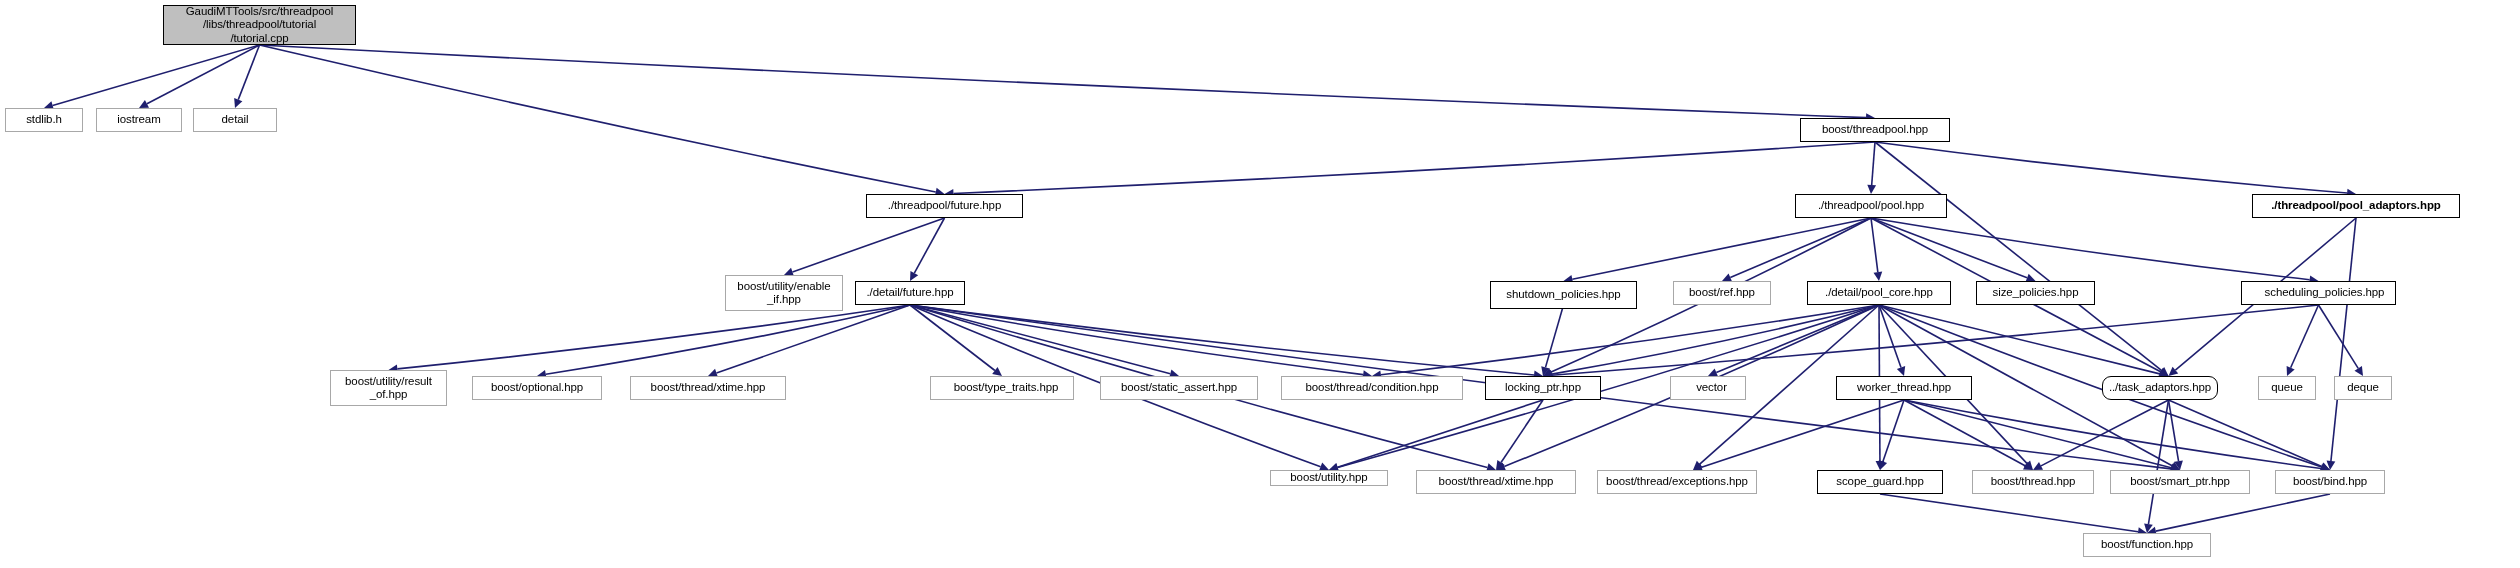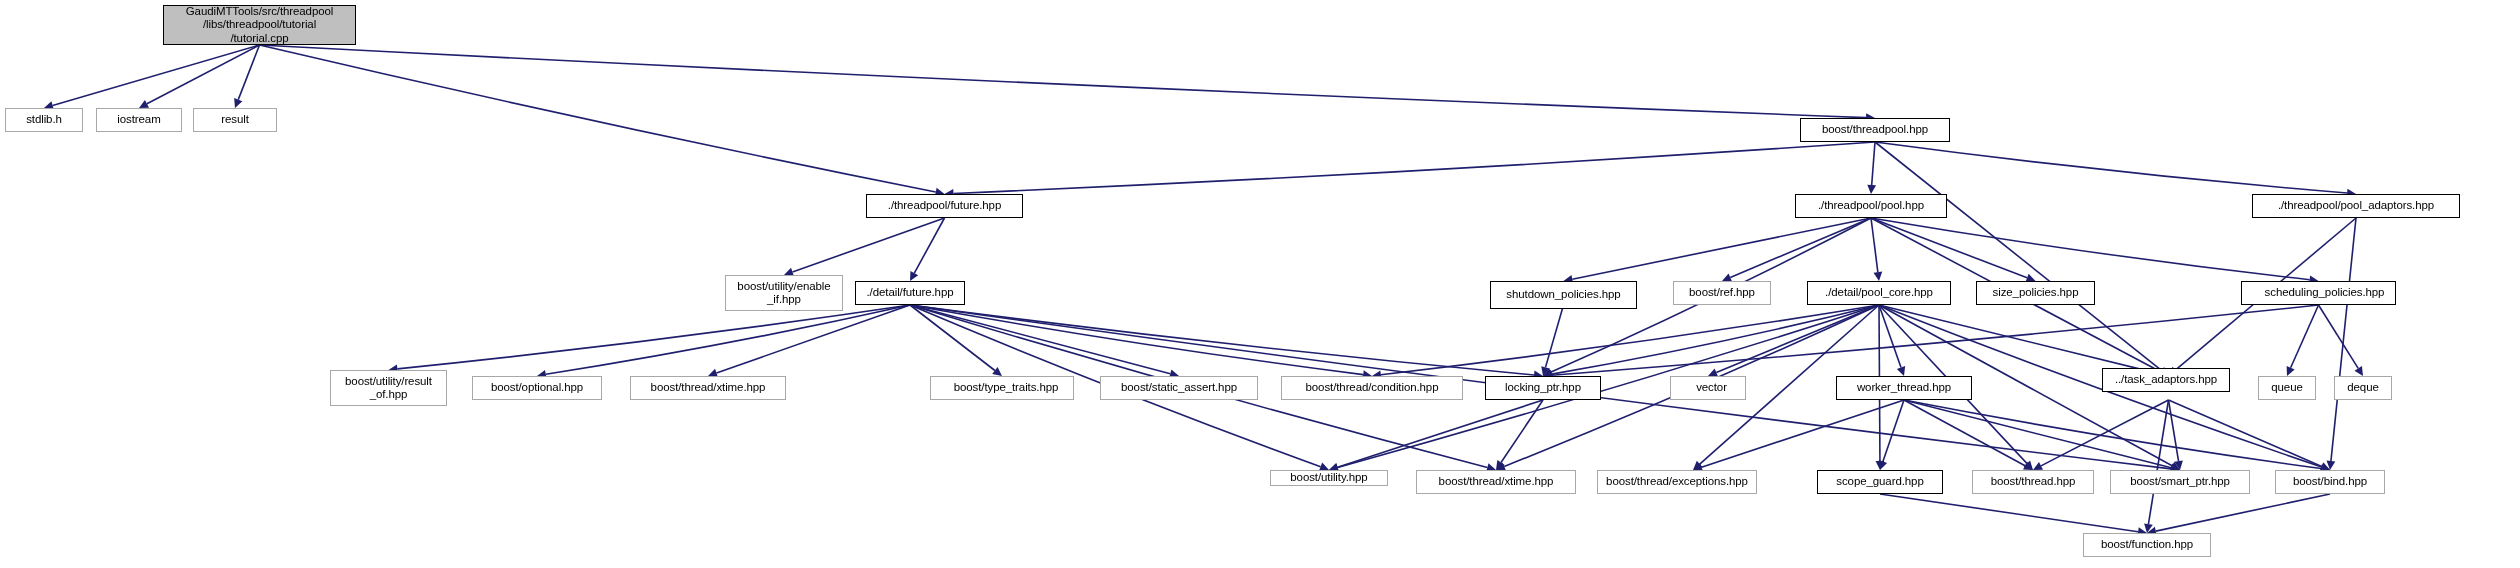--- a/index.html
+++ b/index.html
@@ -179,44 +179,44 @@
       <polygon points="2147,533 2137.458552843292,536.0529962587183 2138.730449318155,527.3453973154257" class="arrow-head"></polygon>
       <path d="M 2330 494 Q 2242.9011639614923 512.5620470246 2155.8023279229847 531.1240940492" class="edge-line"></path>
       <polygon points="2147,533 2154.885218347038,526.8207337312965 2156.7194374989313,535.4274543671036" class="arrow-head"></polygon>
     </svg>
   <div id="node-layer">
       <div class="node root" style="left: 163px; top: 5px; width: 193px; height: 40px; font-size: 11.5px;">GaudiMTTools/src/threadpool
 /libs/threadpool/tutorial
 /tutorial.cpp</div>
       <div class="node" style="left: 5px; top: 108px; width: 78px; height: 24px; font-size: 11.5px;">stdlib.h</div>
       <div class="node" style="left: 96px; top: 108px; width: 86px; height: 24px; font-size: 11.5px;">iostream</div>
-      <div class="node" style="left: 193px; top: 108px; width: 84px; height: 24px; font-size: 11.5px;">result</div>
+      <div class="node" style="left: 193px; top: 108px; width: 84px; height: 24px; font-size: 11.5px;">detail</div>
       <div class="node strong" style="left: 1800px; top: 118px; width: 150px; height: 24px; font-size: 11.5px;">boost/threadpool.hpp</div>
       <div class="node strong" style="left: 866px; top: 194px; width: 157px; height: 24px; font-size: 11.5px;">./threadpool/future.hpp</div>
       <div class="node strong" style="left: 1795px; top: 194px; width: 152px; height: 24px; font-size: 11.5px;">./threadpool/pool.hpp</div>
-      <div class="node strong" style="left: 2252px; top: 194px; width: 208px; height: 24px; font-size: 11.5px;">./threadpool/pool_adaptors.hpp</div>
+      <div class="node strong" style="left: 2252px; top: 194px; width: 208px; height: 24px; font-size: 11.5px; font-weight: bold;">./threadpool/pool_adaptors.hpp</div>
       <div class="node" style="left: 725px; top: 275px; width: 118px; height: 36px; font-size: 11.5px;">boost/utility/enable
 _if.hpp</div>
       <div class="node strong" style="left: 855px; top: 281px; width: 110px; height: 24px; font-size: 11.5px;">./detail/future.hpp</div>
       <div class="node strong" style="left: 1490px; top: 281px; width: 147px; height: 28px; font-size: 11.5px;">shutdown_policies.hpp</div>
       <div class="node" style="left: 1673px; top: 281px; width: 98px; height: 24px; font-size: 11.5px;">boost/ref.hpp</div>
       <div class="node strong" style="left: 1807px; top: 281px; width: 144px; height: 24px; font-size: 11.5px;">./detail/pool_core.hpp</div>
       <div class="node strong" style="left: 1976px; top: 281px; width: 119px; height: 24px; font-size: 11.5px;">size_policies.hpp</div>
       <div class="node strong" style="left: 2241px; top: 281px; width: 155px; height: 24px; font-size: 11.5px; padding-left: 12px;">scheduling_policies.hpp</div>
       <div class="node" style="left: 330px; top: 370px; width: 117px; height: 36px; font-size: 11.5px;">boost/utility/result
 _of.hpp</div>
       <div class="node" style="left: 472px; top: 376px; width: 130px; height: 24px; font-size: 11.5px;">boost/optional.hpp</div>
       <div class="node" style="left: 630px; top: 376px; width: 156px; height: 24px; font-size: 11.5px;">boost/thread/xtime.hpp</div>
       <div class="node" style="left: 930px; top: 376px; width: 144px; height: 24px; font-size: 11.5px; padding-left: 8px;">boost/type_traits.hpp</div>
       <div class="node" style="left: 1100px; top: 376px; width: 158px; height: 24px; font-size: 11.5px;">boost/static_assert.hpp</div>
       <div class="node" style="left: 1281px; top: 376px; width: 182px; height: 24px; font-size: 11.5px;">boost/thread/condition.hpp</div>
       <div class="node strong" style="left: 1485px; top: 376px; width: 116px; height: 24px; font-size: 11.5px;">locking_ptr.hpp</div>
       <div class="node" style="left: 1670px; top: 376px; width: 76px; height: 24px; font-size: 11.5px; padding-left: 7px;">vector</div>
       <div class="node strong" style="left: 1836px; top: 376px; width: 136px; height: 24px; font-size: 11.5px;">worker_thread.hpp</div>
-      <div class="node strong" style="left: 2102px; top: 368px; width: 128px; height: 24px; font-size: 11.5px;">../task_adaptors.hpp</div>
+      <div class="node strong" style="left: 2102px; top: 376px; width: 116px; height: 24px; font-size: 11.5px; border-radius: 9px;">../task_adaptors.hpp</div>
       <div class="node" style="left: 2258px; top: 376px; width: 58px; height: 24px; font-size: 11.5px;">queue</div>
       <div class="node" style="left: 2334px; top: 376px; width: 58px; height: 24px; font-size: 11.5px;">deque</div>
       <div class="node" style="left: 1270px; top: 470px; width: 118px; height: 16px; font-size: 11.5px;">boost/utility.hpp</div>
       <div class="node" style="left: 1416px; top: 470px; width: 160px; height: 24px; font-size: 11.5px;">boost/thread/xtime.hpp</div>
       <div class="node" style="left: 1597px; top: 470px; width: 160px; height: 24px; font-size: 11.5px;">boost/thread/exceptions.hpp</div>
       <div class="node strong" style="left: 1817px; top: 470px; width: 126px; height: 24px; font-size: 11.5px;">scope_guard.hpp</div>
       <div class="node" style="left: 1972px; top: 470px; width: 122px; height: 24px; font-size: 11.5px;">boost/thread.hpp</div>
       <div class="node" style="left: 2110px; top: 470px; width: 140px; height: 24px; font-size: 11.5px;">boost/smart_ptr.hpp</div>
       <div class="node" style="left: 2275px; top: 470px; width: 110px; height: 24px; font-size: 11.5px;">boost/bind.hpp</div>
       <div class="node" style="left: 2083px; top: 533px; width: 128px; height: 24px; font-size: 11.5px;">boost/function.hpp</div>

